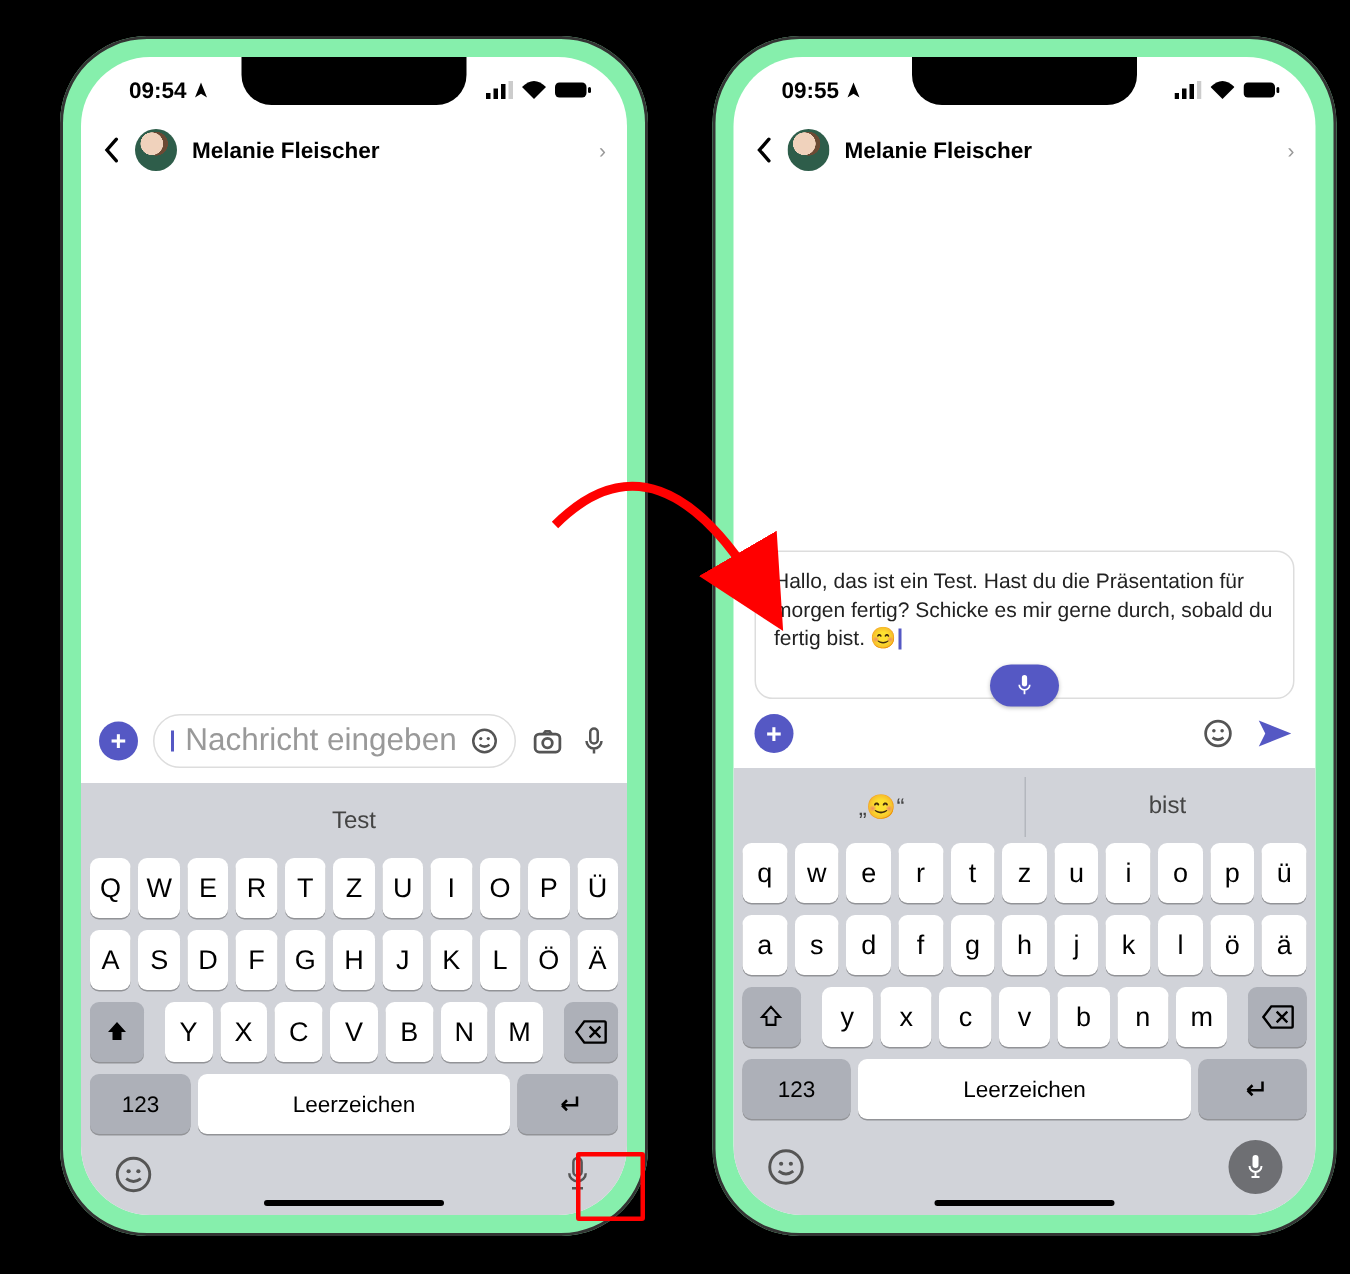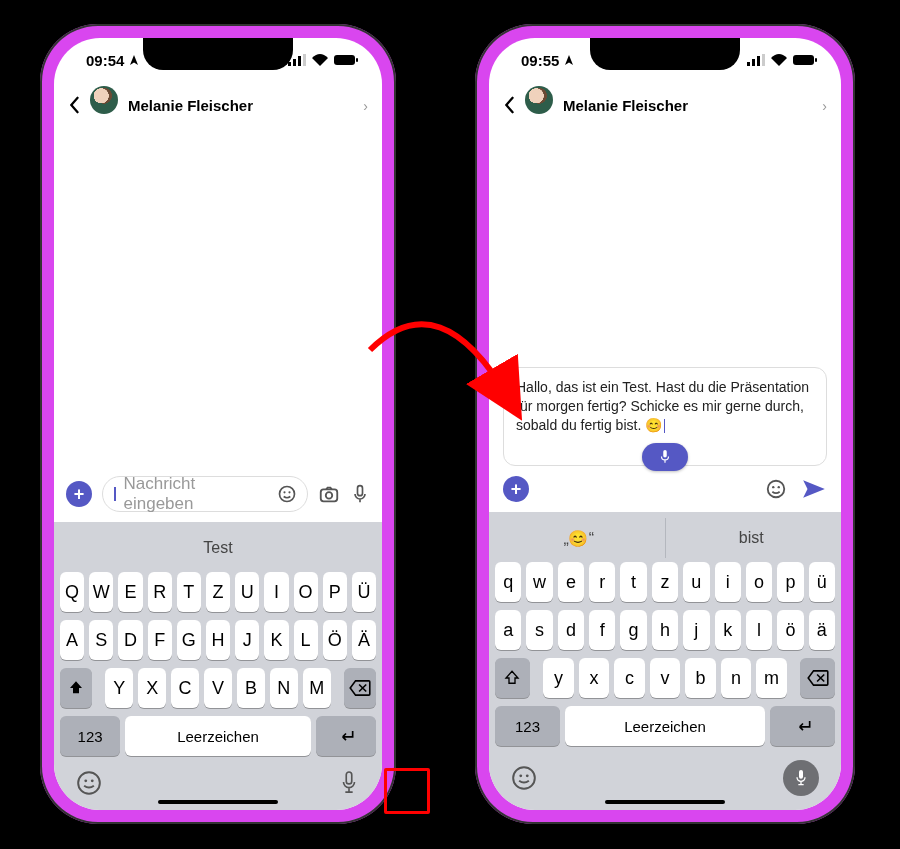--- a/index.html
+++ b/index.html
@@ -6,23 +6,23 @@
     margin: 0;
     background: #000;
     width: 900px;
     height: 849px;
     font-family: -apple-system, BlinkMacSystemFont, "Helvetica Neue", Arial, sans-serif;
     position: relative;
     overflow: hidden;
   }
   .phone {
     position: absolute;
-    width: 356px;
+    width: 392px;
     height: 800px;
-    background: #d946ef;
+    background: #86efac;
     border-radius: 58px;
     box-shadow: inset 0 0 0 2px #333;
   }
   .phone.left { left: 40px; top: 24px; }
   .phone.right { left: 475px; top: 24px; padding-left: 24px; }
   .screen {
     position: absolute;
     left: 14px; right: 14px; top: 14px; bottom: 14px;
     background: #fff;
     border-radius: 46px;
@@ -45,21 +45,21 @@
     align-items: center;
     justify-content: space-between;
     padding: 0 24px 0 32px;
     font-weight: 600;
     font-size: 15px;
   }
   .status-left { display: flex; align-items: center; gap: 4px; }
   .status-right { display: flex; align-items: center; gap: 6px; }
   .chat-header {
     display: flex;
-    align-items: flex-end;
+    align-items: center;
     gap: 10px;
     padding: 4px 14px 8px 14px;
     border-bottom: 0 solid #eee;
   }
   .avatar {
     width: 28px; height: 28px; border-radius: 50%;
     background: radial-gradient(circle at 40% 35%, #f0d2bc 0 30%, transparent 31%),
                 radial-gradient(circle at 50% 35%, #6b4a34 0 34%, transparent 35%),
                 #2e5d4a;
     flex-shrink: 0;
@@ -74,21 +74,21 @@
   .plus-btn {
     width: 26px; height: 26px; border-radius: 50%;
     background: #5558c4; color:#fff;
     display:flex; align-items:center; justify-content:center;
     font-size: 18px; font-weight:700; flex-shrink:0;
   }
   .compose-field {
     flex: 1; border: 1px solid #ddd; border-radius: 20px;
     height: 34px; display:flex; align-items:center;
     padding: 0 10px; gap:8px; color:#999;
-    font-size: 17px;
+    font-size: 21px;
   }
   .compose-field .pl { flex:1; }
   .draft-bubble {
     margin: auto 14px 0 14px;
     border: 1px solid #ddd; border-radius: 12px;
     padding: 10px 12px 30px 12px;
     font-size: 14px; line-height: 1.35;
     color:#222;
     position: relative;
   }

